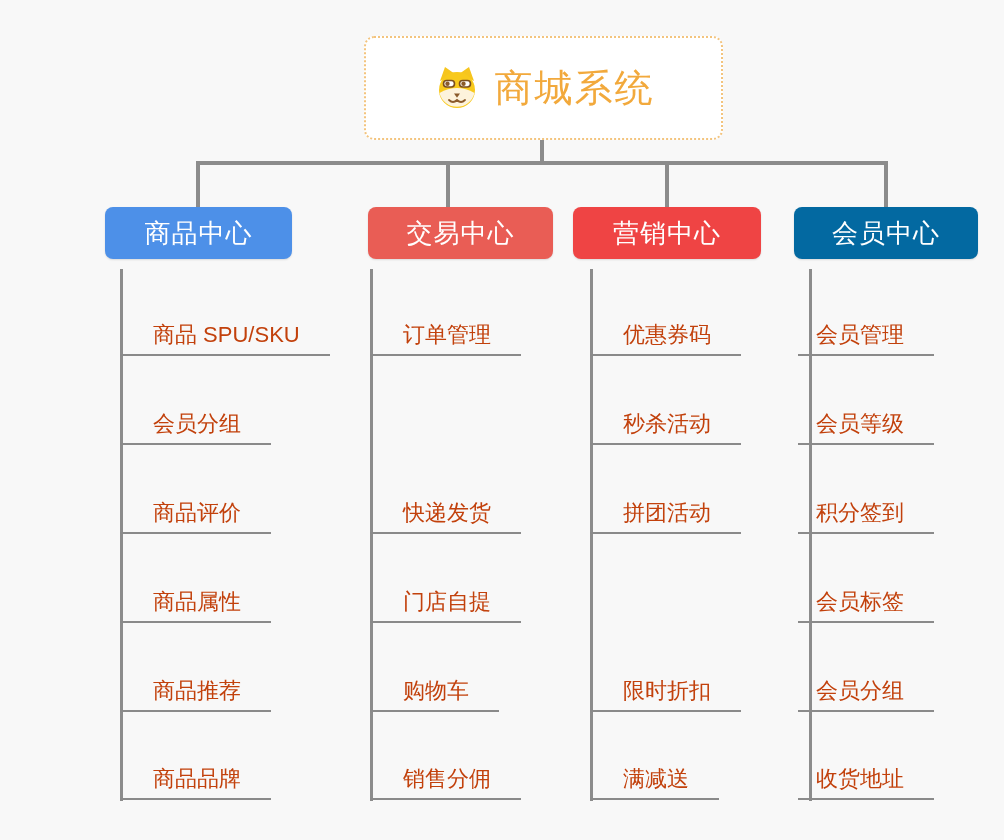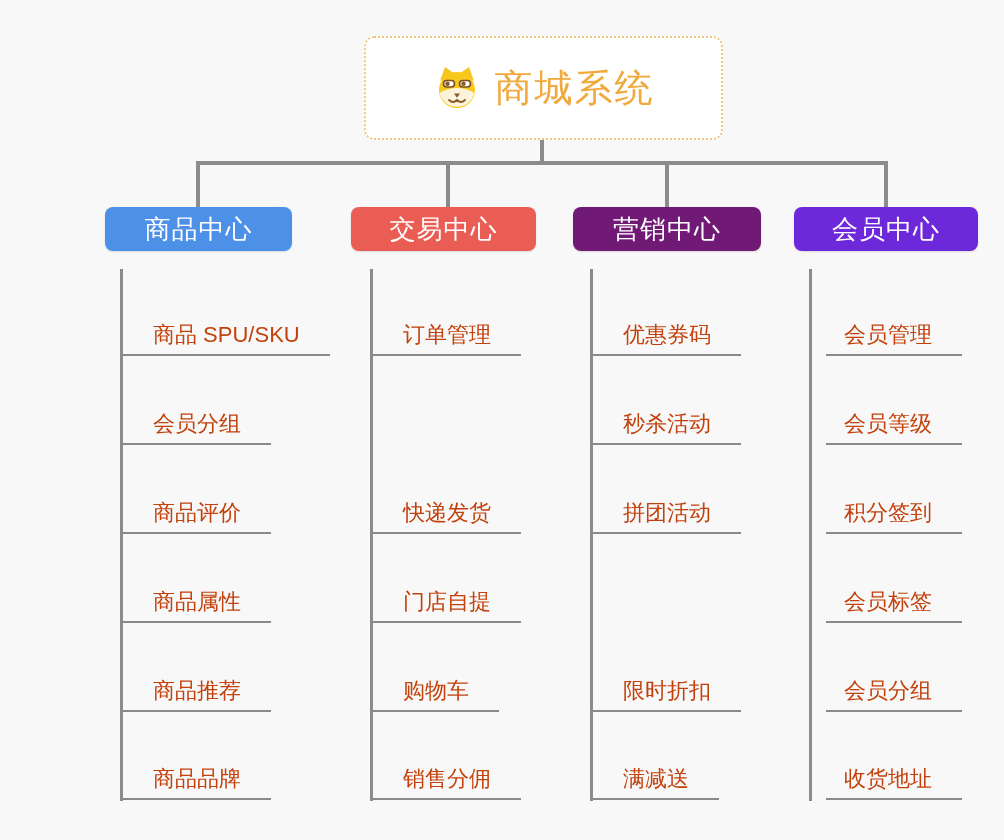--- a/index.html
+++ b/index.html
@@ -12,37 +12,37 @@
   .root-title{font-size:38px;letter-spacing:2px;}
 
   
   .line{position:absolute;background:#8C8C8C;}
   .conn-root-v{left:492px;top:138px;width:4px;height:25px;}
   .conn-main-h{left:148px;top:161px;width:692px;height:4px;}
   .conn-drop{top:161px;width:4px;height:46px;}
   .drop-0{left:148px;} .drop-1{left:398px;} .drop-2{left:617px;} .drop-3{left:836px;}
 
   
-  .branch-box{position:absolute;top:207px;height:44px;border-radius:8px;color:#ffffff;
+  .branch-box{position:absolute;top:207px;height:52px;border-radius:8px;color:#ffffff;
     display:flex;align-items:center;justify-content:center;font-size:26px;letter-spacing:1px;
     box-shadow:0 1px 2px rgba(0,0,0,0.12);cursor:default;}
   .bb-0{left:57px;width:187px;}
-  .bb-1{left:303px;width:185px;}
+  .bb-1{left:320px;width:185px;}
   .bb-2{left:525px;width:188px;}
   .bb-3{left:746px;width:184px;}
 
   
   .trunk{position:absolute;top:269px;width:3px;height:532px;background:#8C8C8C;}
   .tr-0{left:72px;} .tr-1{left:322px;} .tr-2{left:542px;} .tr-3{left:761px;}
 
   
   .leaf{position:absolute;display:inline-block;white-space:nowrap;
     font-size:22px;line-height:30px;color:#c2410c;
     padding:0 30px 4px 33px;border-bottom:2px solid #8A8A8A;cursor:default;}
-  .c-0{left:72px;} .c-1{left:322px;} .c-2{left:542px;} .c-3{left:778px;padding-left:18px;}
+  .c-0{left:72px;} .c-1{left:322px;} .c-2{left:542px;} .c-3{left:750px;padding-left:18px;}
   .r-0{top:320px;} .r-1{top:409px;} .r-2{top:498px;} .r-3{top:587px;} .r-4{top:676px;} .r-5{top:764px;}
 </style>
 </head>
 <body>
 
 <div class="canvas">
 
   <div class="line conn-root-v" style="background: rgb(140, 140, 140);"></div>
   <div class="line conn-main-h" style="background: rgb(140, 140, 140);"></div>
   <div class="line conn-drop drop-0" style="background: rgb(140, 140, 140);"></div>
@@ -72,24 +72,24 @@
     </span>
     <span class="root-title" style="color: rgb(242, 169, 60);">商城系统</span>
   </div>
 
   <div class="branch-box bb-0" style="background: rgb(77, 144, 232);">
     <span>商品中心</span>
   </div>
   <div class="branch-box bb-1" style="background: rgb(233, 93, 85);">
     <span>交易中心</span>
   </div>
-  <div class="branch-box bb-2" style="background: #701a75; justify-content: center;">
+  <div class="branch-box bb-2" style="background: #ef4444; justify-content: center;">
     <span>营销中心</span>
   </div>
-  <div class="branch-box bb-3" style="background: #6d28d9; text-align: right;">
+  <div class="branch-box bb-3" style="background: #0369a1; text-align: right;">
     <span>会员中心</span>
   </div>
 
   <div class="leaf c-0 r-0">商品 SPU/SKU</div>
   <div class="leaf c-0 r-1">会员分组</div>
   <div class="leaf c-0 r-2">商品评价</div>
   <div class="leaf c-0 r-3">商品属性</div>
   <div class="leaf c-0 r-4">商品推荐</div>
   <div class="leaf c-0 r-5">商品品牌</div>
 

